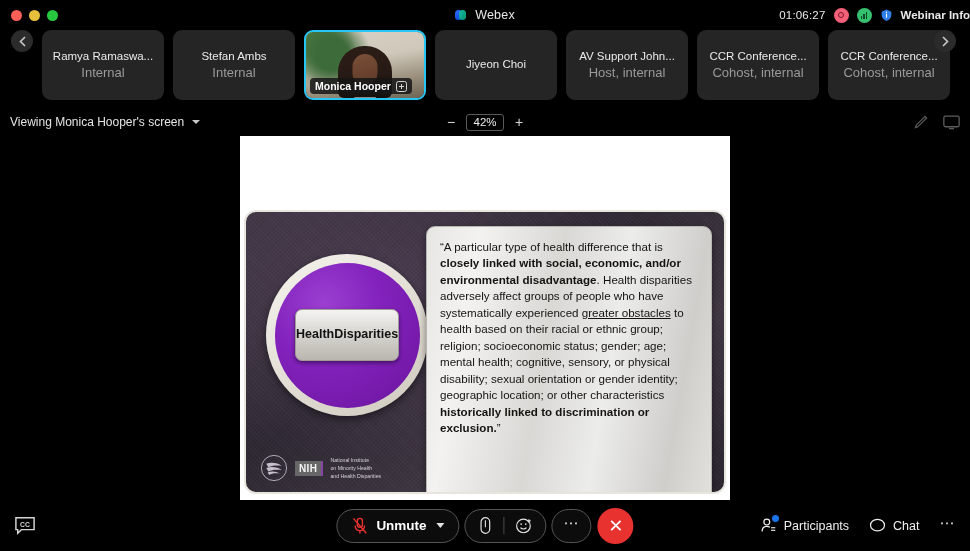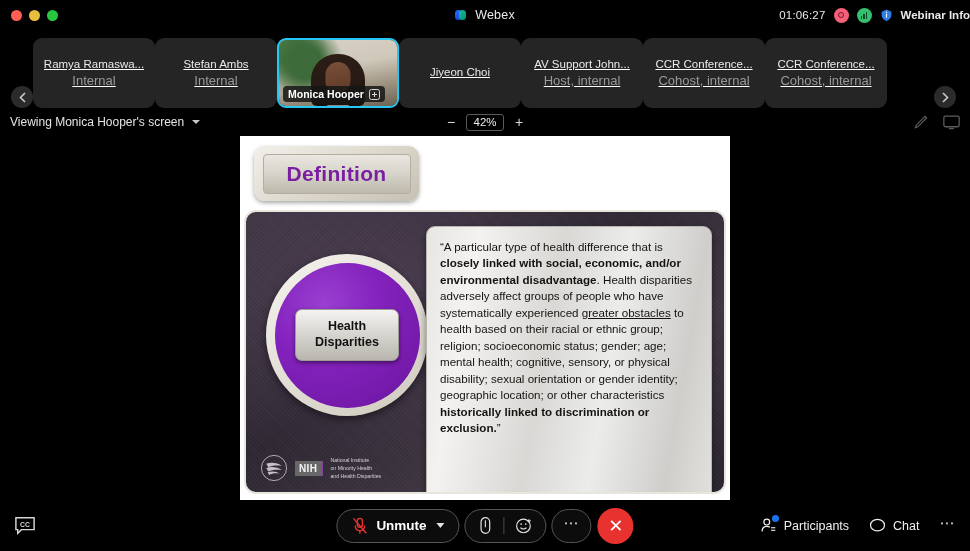--- a/index.html
+++ b/index.html
@@ -56,22 +56,22 @@
     background: #34c06e; display: flex; align-items: flex-end; justify-content: center;
     gap: 1px; padding-bottom: 4px;
   }
   .net-badge i { width: 1.6px; background: #0c4a26; display: block; }
   .net-badge i:nth-child(1){height:3px;} .net-badge i:nth-child(2){height:5px;} .net-badge i:nth-child(3){height:7px;}
   .info-shield { width: 13px; height: 14px; }
   .webinar-info { font-size: 11.5px; color: #e9e9e9; font-weight: bold; }
 
   
   .roster {
-    height: 78px; display: flex; align-items: flex-end;
-    padding: 0 4px; position: relative; text-decoration: underline;
+    height: 78px; display: flex; align-items: flex-start;
+    padding: 0 4px; gap: 9px; position: relative;
   }
   .nav-arrow {
     width: 22px; height: 22px; border-radius: 50%;
     background: #2b2b2b; color: #c9c9c9;
     display: flex; align-items: center; justify-content: center;
     font-size: 11px; flex: 0 0 auto;
   }
   .nav-arrow.left { margin-left: 7px; }
   .nav-arrow.right { position: absolute; right: 14px; }
 
@@ -215,22 +215,22 @@
   }
   .circle-inner {
     width: 145px; height: 145px; border-radius: 50%;
     background: radial-gradient(circle at 34% 28%, #9a3fd0 0%, #8322bd 40%, #6a149c 100%);
     display: flex; align-items: center; justify-content: center;
   }
   .plaque {
     width: 104px; height: 52px; border-radius: 7px;
     background: linear-gradient(180deg,#f4f3f1 0%,#d9d7d2 45%,#b9b6af 100%);
     border: 1px solid #9f9c95;
-    display: flex; flex-direction: column;
-    align-items: center; justify-content: center;
+    display: flex; 
+    align-items: center; 
     box-shadow: 0 2px 4px rgba(0,0,0,.45);
   }
   .plaque span { font-size: 12.5px; font-weight: bold; color: #121212; line-height: 1.25; }
 
   .quote-card {
     position: absolute; left: 180px; right: 12px; top: 14px;
     height: 280px; border-radius: 9px;
     background: linear-gradient(100deg,#e7e6e3 0%,#f3f2f0 16%,#d9d8d5 42%,#ececeb 62%,#cfcecb 85%,#e2e1de 100%);
     border: 1px solid #b7b5b0;
     padding: 12px 13px;
@@ -407,25 +407,20 @@
     <svg width="17" height="15" viewBox="0 0 20 17">
       <rect x="1" y="1" width="18" height="12.5" rx="2" fill="none" stroke="#cfcfcf" stroke-width="1.5"></rect>
       <rect x="7" y="15" width="6" height="1.4" fill="#cfcfcf"></rect>
     </svg>
   </div>
 </div>
 
 <div class="stage">
   <div class="slide">
 
-    <div class="def-badge">
-      <div class="def-inner">
-        <span class="def-text">Definition</span>
-      </div>
-    </div>
 
     <div class="panel">
 
       <div class="circle-outer">
         <div class="circle-inner">
           <div class="plaque">
             <span>Health</span>
             <span>Disparities</span>
           </div>
         </div>

